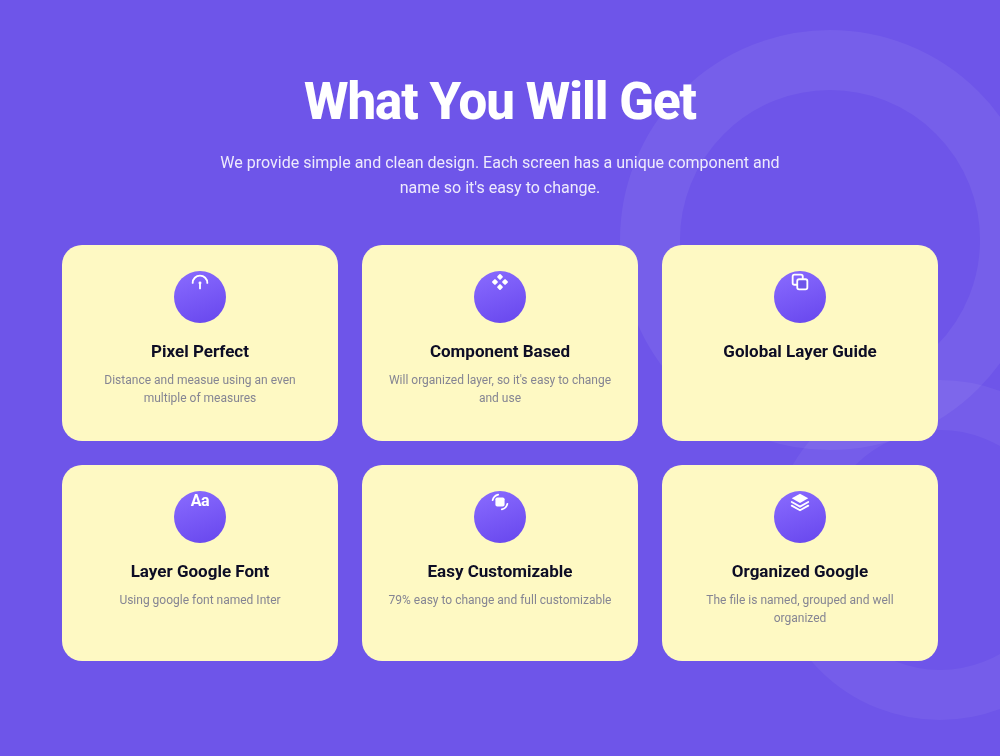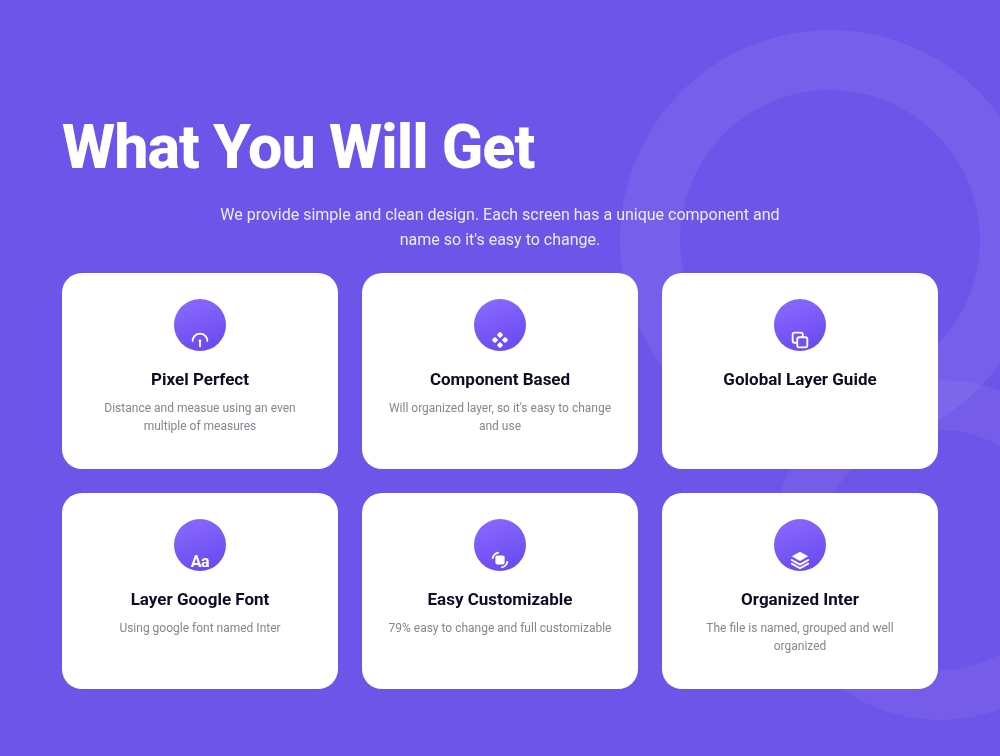--- a/index.html
+++ b/index.html
@@ -27,57 +27,56 @@
       border: 50px solid rgba(255,255,255,0.05);
       top: 380px; right: -110px;
       pointer-events: none;
     }
     .container {
       position: relative;
       padding: 72px 62px 60px;
     }
     .heading {
       color: #fff;
-      text-align: left;
-      font-size: 61px;
+      text-align: center;
+      font-size: 51px;
       font-weight: 800;
       letter-spacing: -1px;
       margin-bottom: 20px;
-      margin-top: 39px;
     }
     .subheading {
       color: rgba(255,255,255,0.88);
       text-align: center;
       font-size: 16px;
       font-weight: 400;
       line-height: 1.55;
       max-width: 560px;
-      margin: 0 auto 20px;
+      margin: 0 auto 44px;
     }
     .grid {
       display: grid;
       grid-template-columns: repeat(3, 1fr);
       gap: 24px;
     }
     .card {
-      background: #ffffff;
+      background: #fef9c3;
       border-radius: 20px;
       padding: 26px 24px 30px;
       text-align: center;
       min-height: 196px;
       display: flex;
       flex-direction: column;
       align-items: center;
     }
     .icon-circle {
       width: 52px; height: 52px;
       border-radius: 50%;
       background: linear-gradient(160deg, #8a6cff 0%, #6746ed 100%);
       display: flex;
-      align-items: flex-end;
+      align-items: flex-start;
       justify-content: center;
       margin-bottom: 18px;
       color: #fff;
       font-size: 18px;
     }
     .card-title {
       color: #0d0d25;
       font-size: 17px;
       font-weight: 700;
       margin-bottom: 10px;
@@ -161,18 +160,18 @@
     </div>
 
     <div class="card">
       <div class="icon-circle">
         <svg class="icon-svg" viewBox="0 0 24 24" fill="white">
           <path d="M12 3 L21 8 L12 13 L3 8 Z"></path>
           <path d="M3 12 L12 17 L21 12" fill="none" stroke="white" stroke-width="2" stroke-linecap="round"></path>
           <path d="M3 16 L12 21 L21 16" fill="none" stroke="white" stroke-width="2" stroke-linecap="round"></path>
         </svg>
       </div>
-      <div class="card-title">Organized Inter</div>
+      <div class="card-title">Organized Google</div>
       <div class="card-desc">The file is named, grouped and well organized</div>
     </div>
 
   </div>
 </div>
 
 </body></html>

